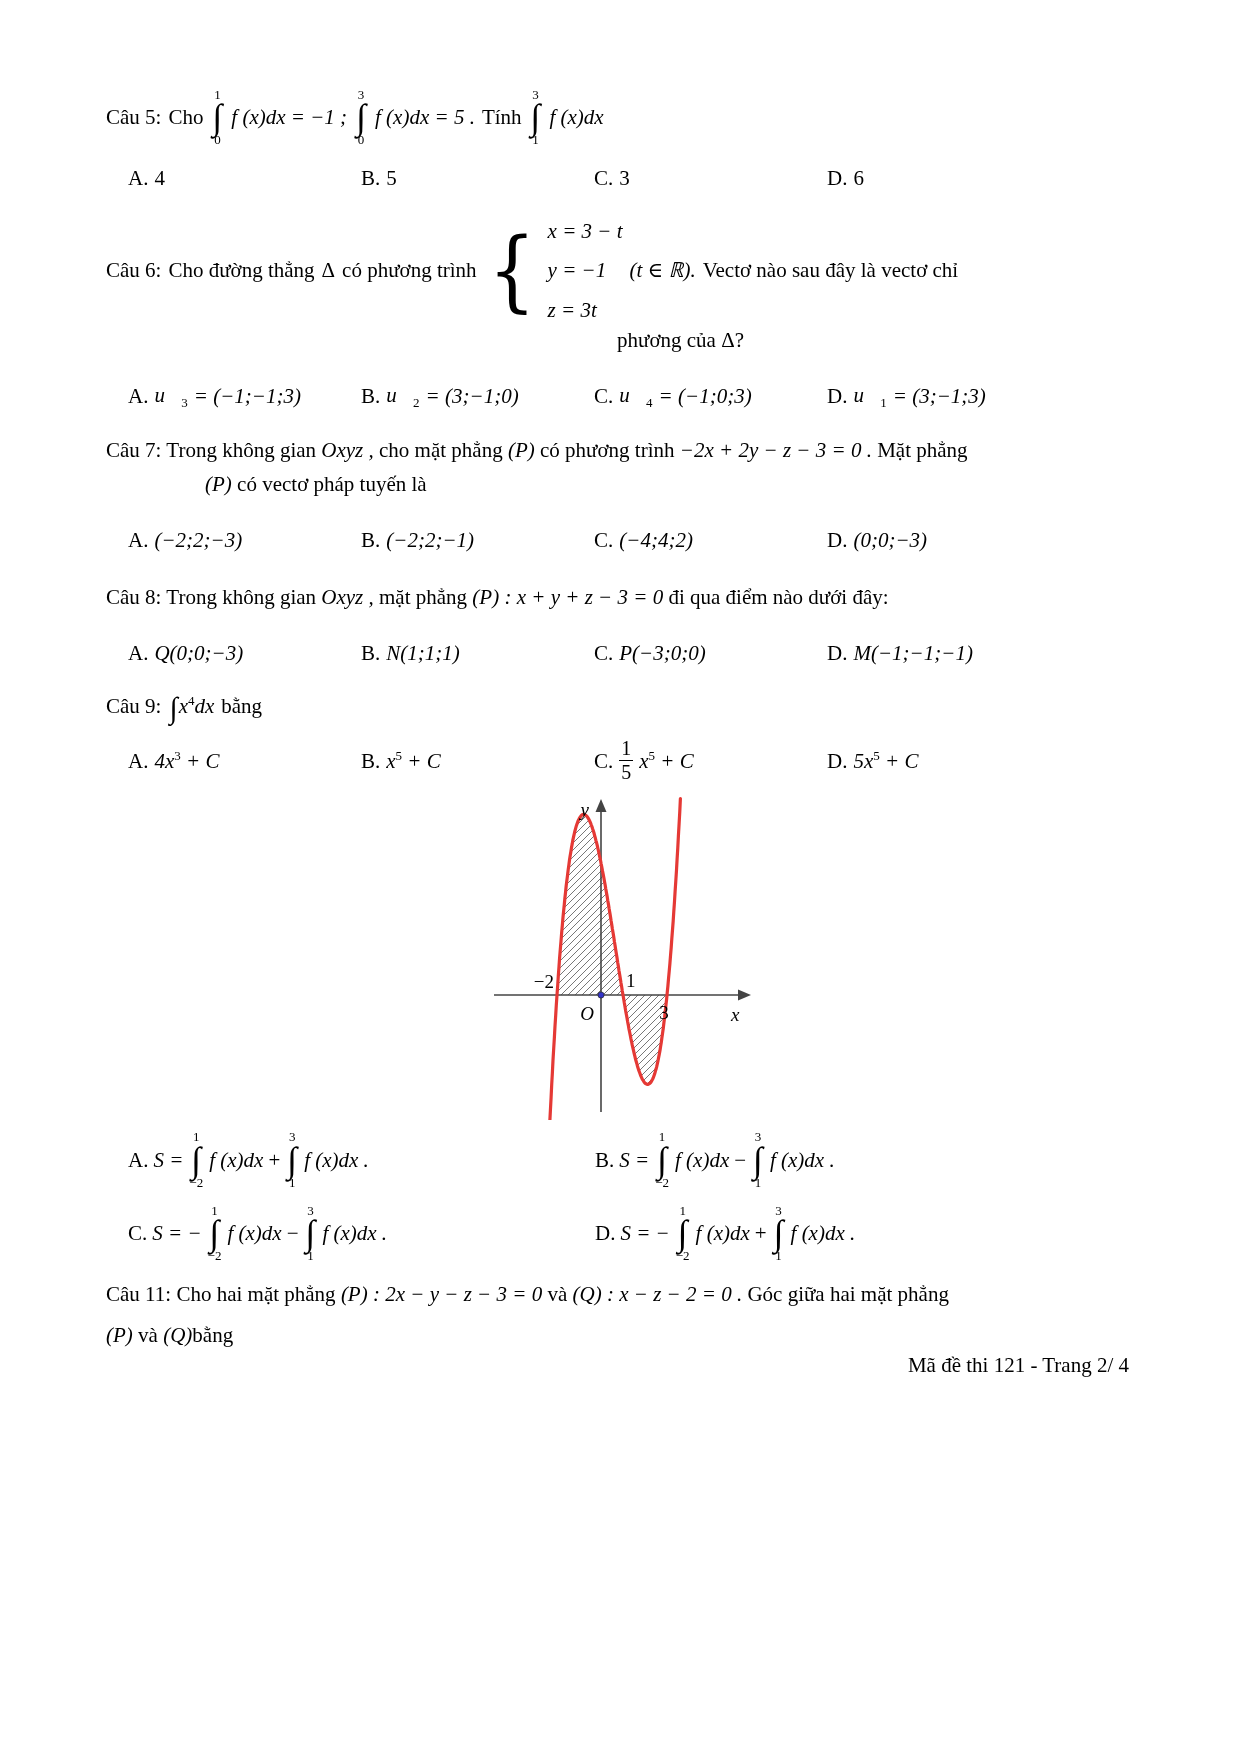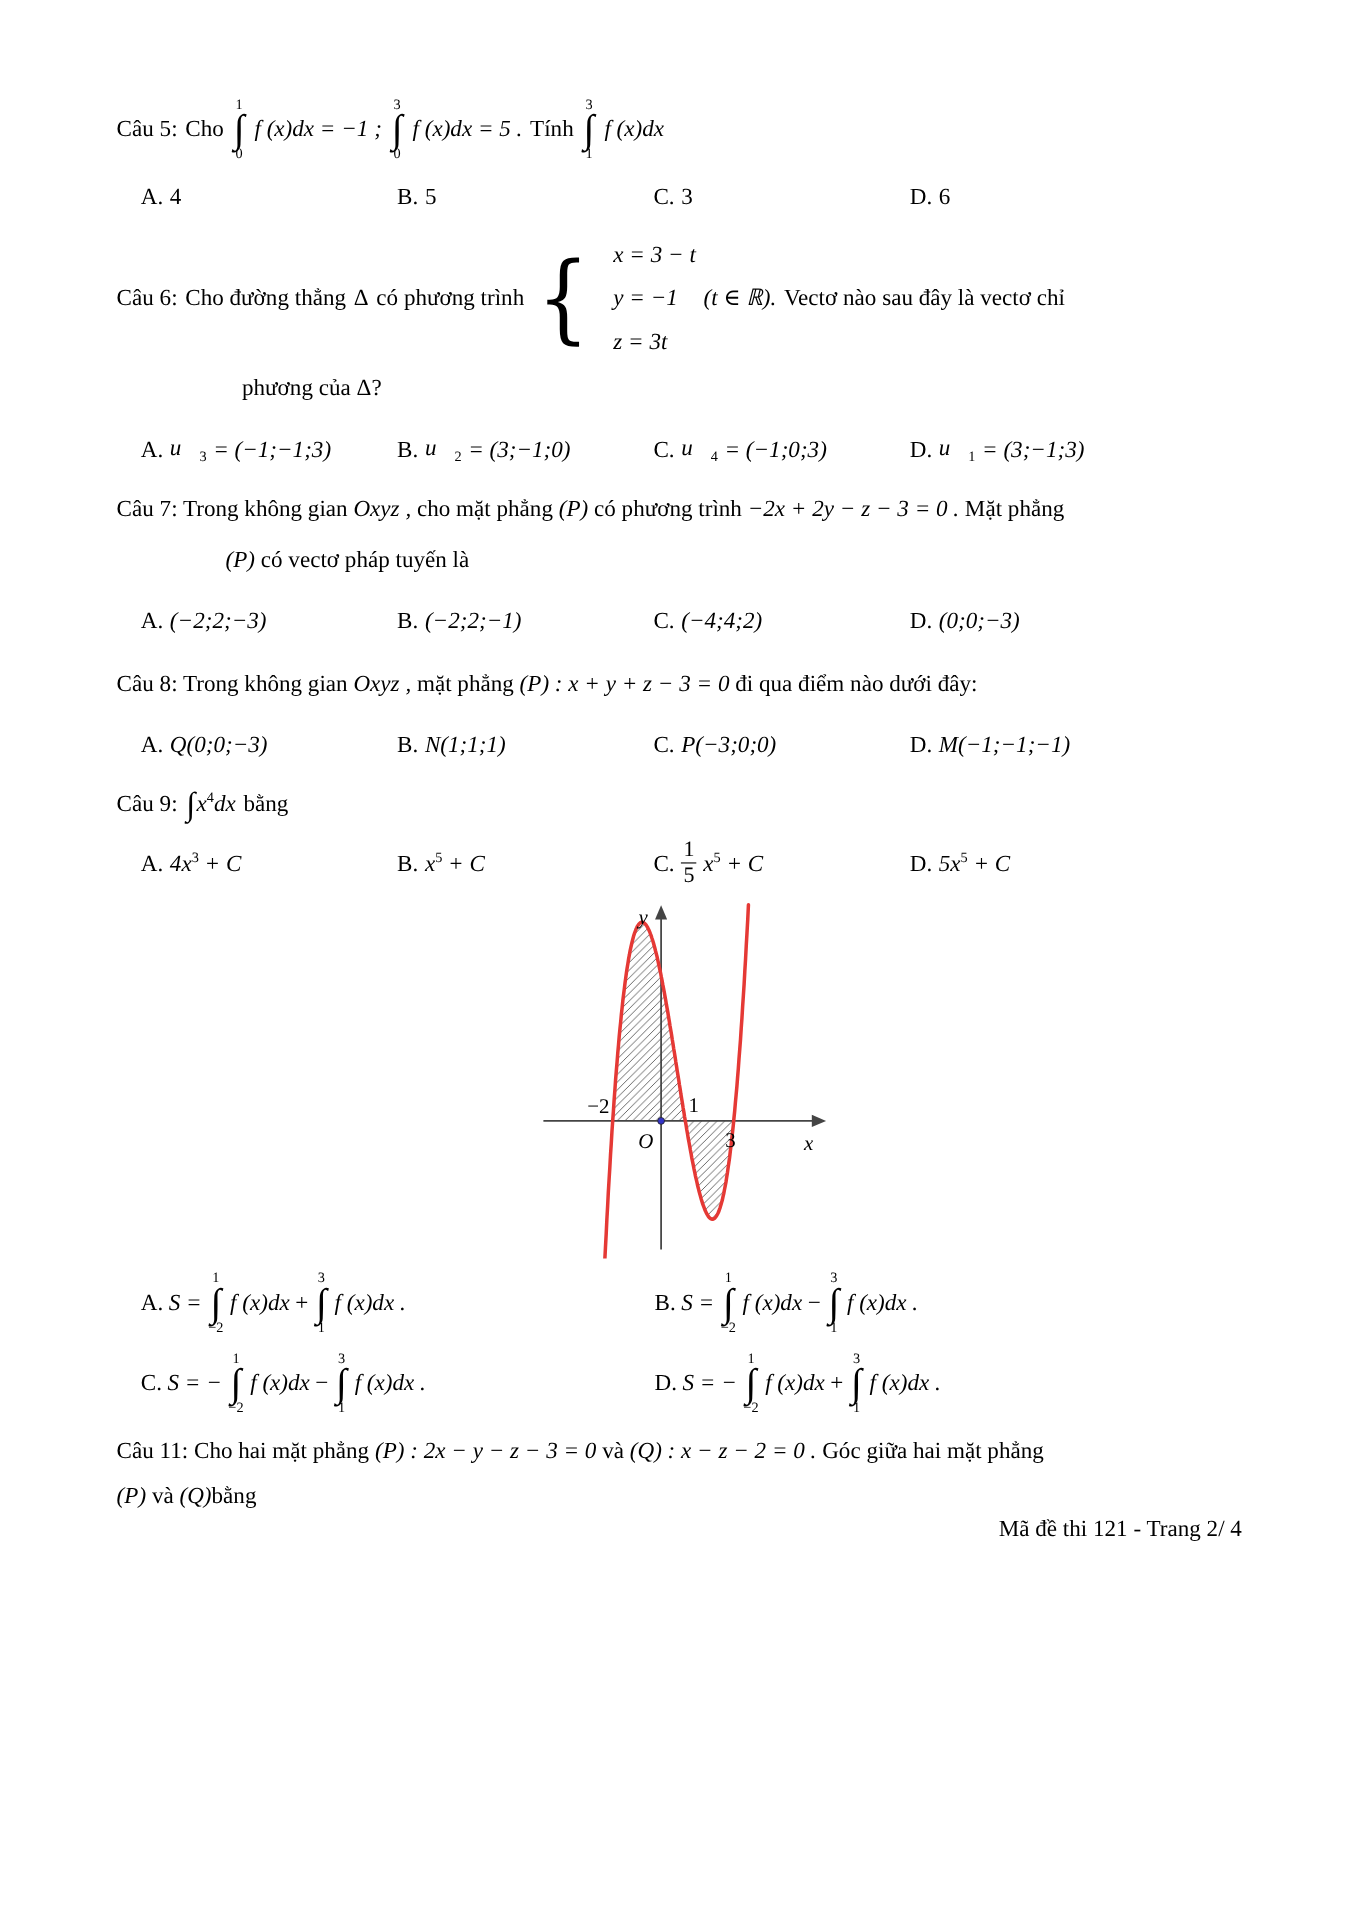--- a/index.html
+++ b/index.html
@@ -28,28 +28,28 @@
   .intn{font-size:30px;line-height:0.9;vertical-align:middle;display:inline-block;margin:0 1px;}
   
   .frac{display:inline-flex;flex-direction:column;align-items:center;vertical-align:middle;line-height:1.15;font-size:20px;}
   .frac .den{border-top:1.3px solid #000;padding:0 2px;}
   .frac .num{padding:0 2px;}
   sup{font-size:13px;font-style:normal;}
   sub{font-size:13px;font-style:normal;}
   
   .system{display:inline-flex;align-items:center;}
   .brace{font-size:88px;line-height:0.95;font-weight:400;transform:scaleX(.85);font-family:"DejaVu Serif",serif;}
-  .sys-lines{display:flex;flex-direction:column;gap:9px;text-align:left;margin-left:18px;}
+  .sys-lines{display:flex;flex-direction:column;gap:9px;text-align:left;margin-left:8px;}
   .q10text{white-space:pre-wrap;}
   .figure{margin:6px 0 0 380px;width:300px;height:330px;}
   .fl{font-size:19px;font-family:"Liberation Serif","DejaVu Serif",serif;}
   .fl.it{font-style:italic;}
   .footer{text-align:right;padding-right:12px;}
-  .indent1{margin-left:114px;margin-top:12px;}
-  .indent2{margin-left:99px;margin-top:16px;}
+  .indent1{margin-left:114px;text-align:center;}
+  .indent2{margin-left:99px;margin-top:4px;}
   .mt14{margin-top:14px;} .mt16{margin-top:16px;} .mt22{margin-top:22px;}
   .mt24{margin-top:24px;} .mt26{margin-top:26px;} .mt10{margin-top:10px;}
 </style>
 </head>
 <body>
 
 <div class="page">
 
   <div>
     <p class="flexline">

